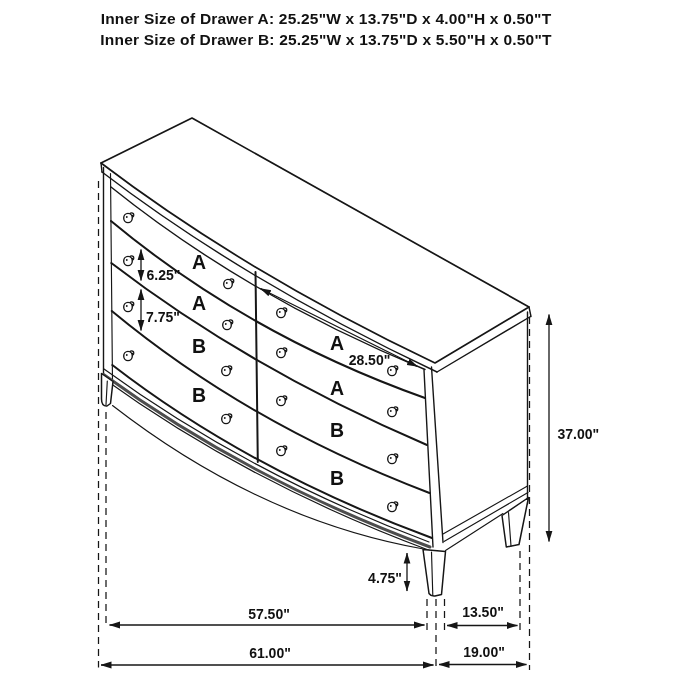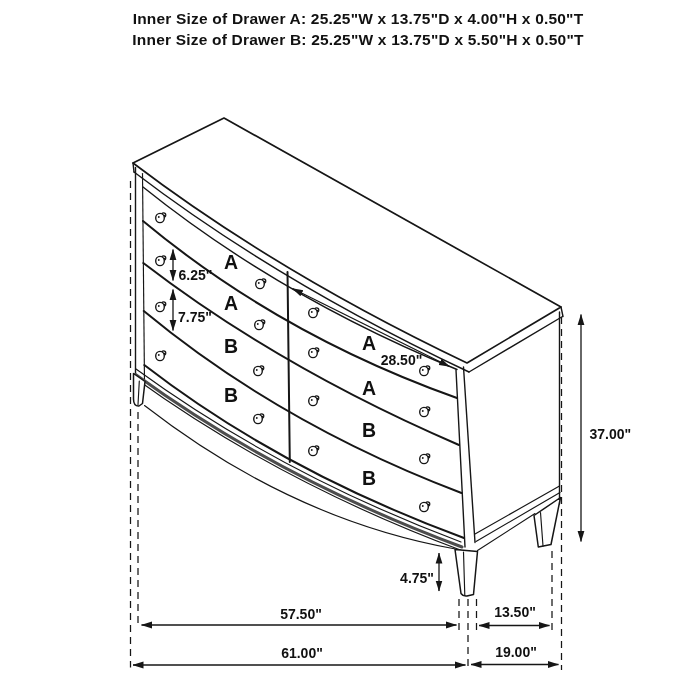--- a/index.html
+++ b/index.html
@@ -1,16 +1,16 @@
 <!DOCTYPE html>
 <html><head>
 <meta charset="utf-8">
 <style>
   html,body{margin:0;padding:0;background:#fff;}
-  .stage{width:661px;height:700px;position:relative;background:#fff;overflow:hidden;margin-left:32px;}
+  .stage{width:661px;height:700px;position:relative;background:#fff;overflow:hidden;}
   svg text{font-family:"Liberation Sans","DejaVu Sans",sans-serif;fill:#111;}
   .hdr{font-size:15.5px;font-weight:700;letter-spacing:.2px;}
   .dim-text{font-size:14px;font-weight:700;}
   .red-label{font-size:19.5px;font-weight:700;}
   .ln{fill:none;stroke:#161616;stroke-width:1.4;stroke-linecap:round;}
   .ln-thin{fill:none;stroke:#161616;stroke-width:1.15;stroke-linecap:round;}
   .ln-bold{fill:none;stroke:#161616;stroke-width:2;stroke-linecap:round;}
   .outline{fill:#ffffff;stroke:#161616;stroke-width:1.7;stroke-linejoin:round;}
   .whitefill{fill:#ffffff;stroke:#161616;stroke-width:1.5;stroke-linejoin:round;}
   .molding{fill:none;stroke:#4d4d4d;stroke-width:3;stroke-linecap:round;}

